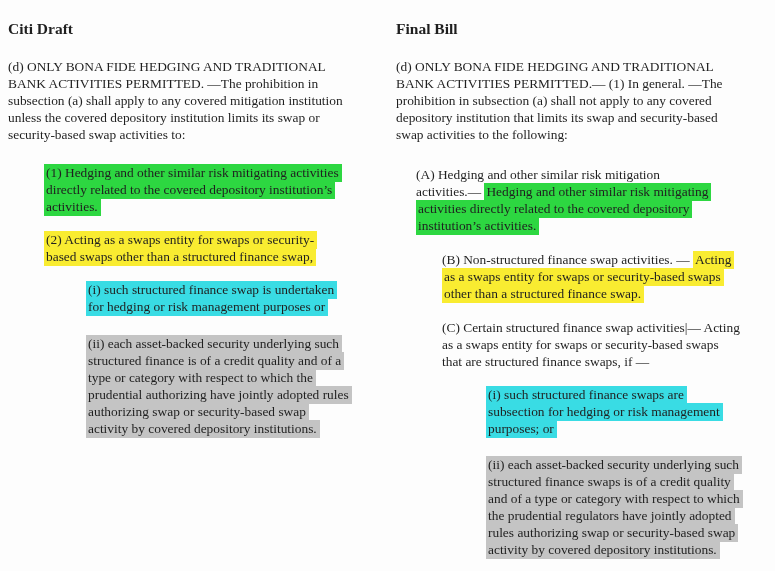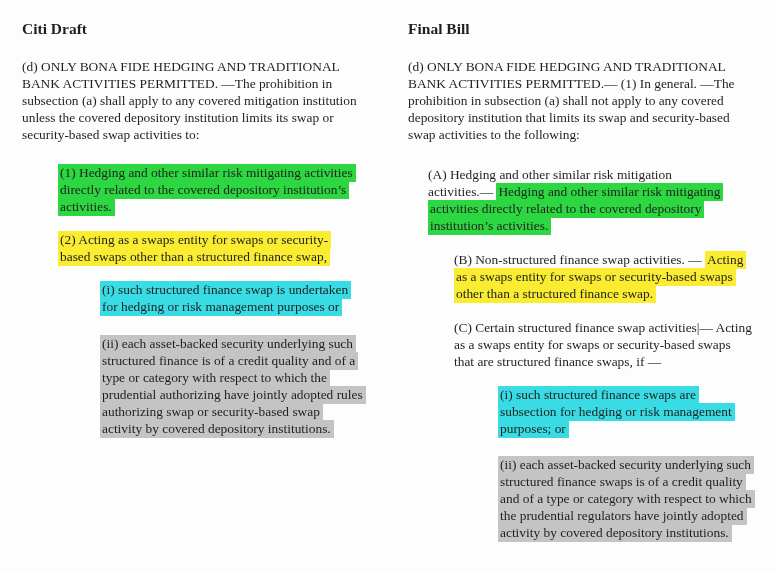--- a/index.html
+++ b/index.html
@@ -6,22 +6,22 @@
   .page {
     position: relative;
     width: 775px;
     height: 571px;
     background: #fdfdfd;
     font-family: "Liberation Serif", "DejaVu Serif", serif;
     color: #1f1f1f;
     overflow: hidden;
   }
   .col { position: absolute; top: 20px; }
-  .col-left  { left: 22px;  width: 362px; }
-  .col-right { left: 408px; width: 368px; }
+  .col-left  { left: 8px;  width: 362px; }
+  .col-right { left: 396px; width: 368px; }
   .col-title {
     margin: 0;
     font-size: 15.5px;
     line-height: 18px;
     font-weight: bold;
   }
   .block { margin: 0; }
   .line {
     font-size: 13.4px;
     line-height: 17px;
@@ -123,17 +123,18 @@
       <div class="line"><mark class="hl-cyan">(i) such structured finance swaps are</mark></div>
       <div class="line"><mark class="hl-cyan">subsection for hedging or risk management</mark></div>
       <div class="line"><mark class="hl-cyan">purposes; or</mark></div>
     </div>
 
     <div class="block" id="r-itemii">
       <div class="line"><mark class="hl-gray">(ii) each asset-backed security underlying such</mark></div>
       <div class="line"><mark class="hl-gray">structured finance swaps is of a credit quality</mark></div>
       <div class="line"><mark class="hl-gray">and of a type or category with respect to which</mark></div>
       <div class="line"><mark class="hl-gray">the prudential regulators have jointly adopted</mark></div>
+      <div class="line"><mark class="hl-gray">rules authorizing swap or security-based swap</mark></div>
       <div class="line"><mark class="hl-gray">activity by covered depository institutions.</mark></div>
     </div>
   </div>
 
 </div>
 
 </body></html>

